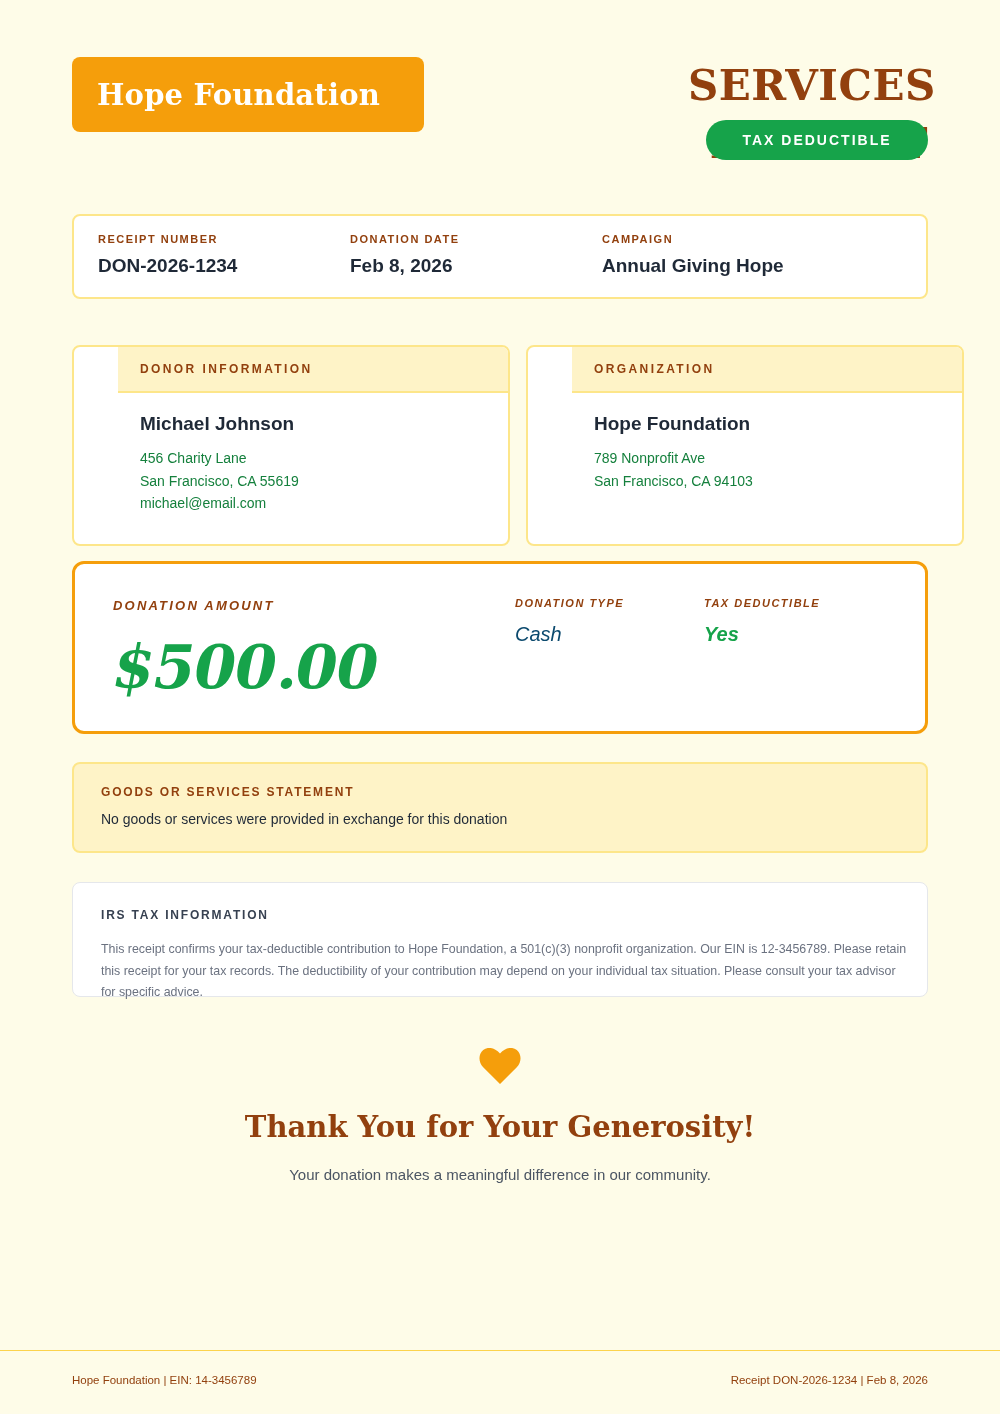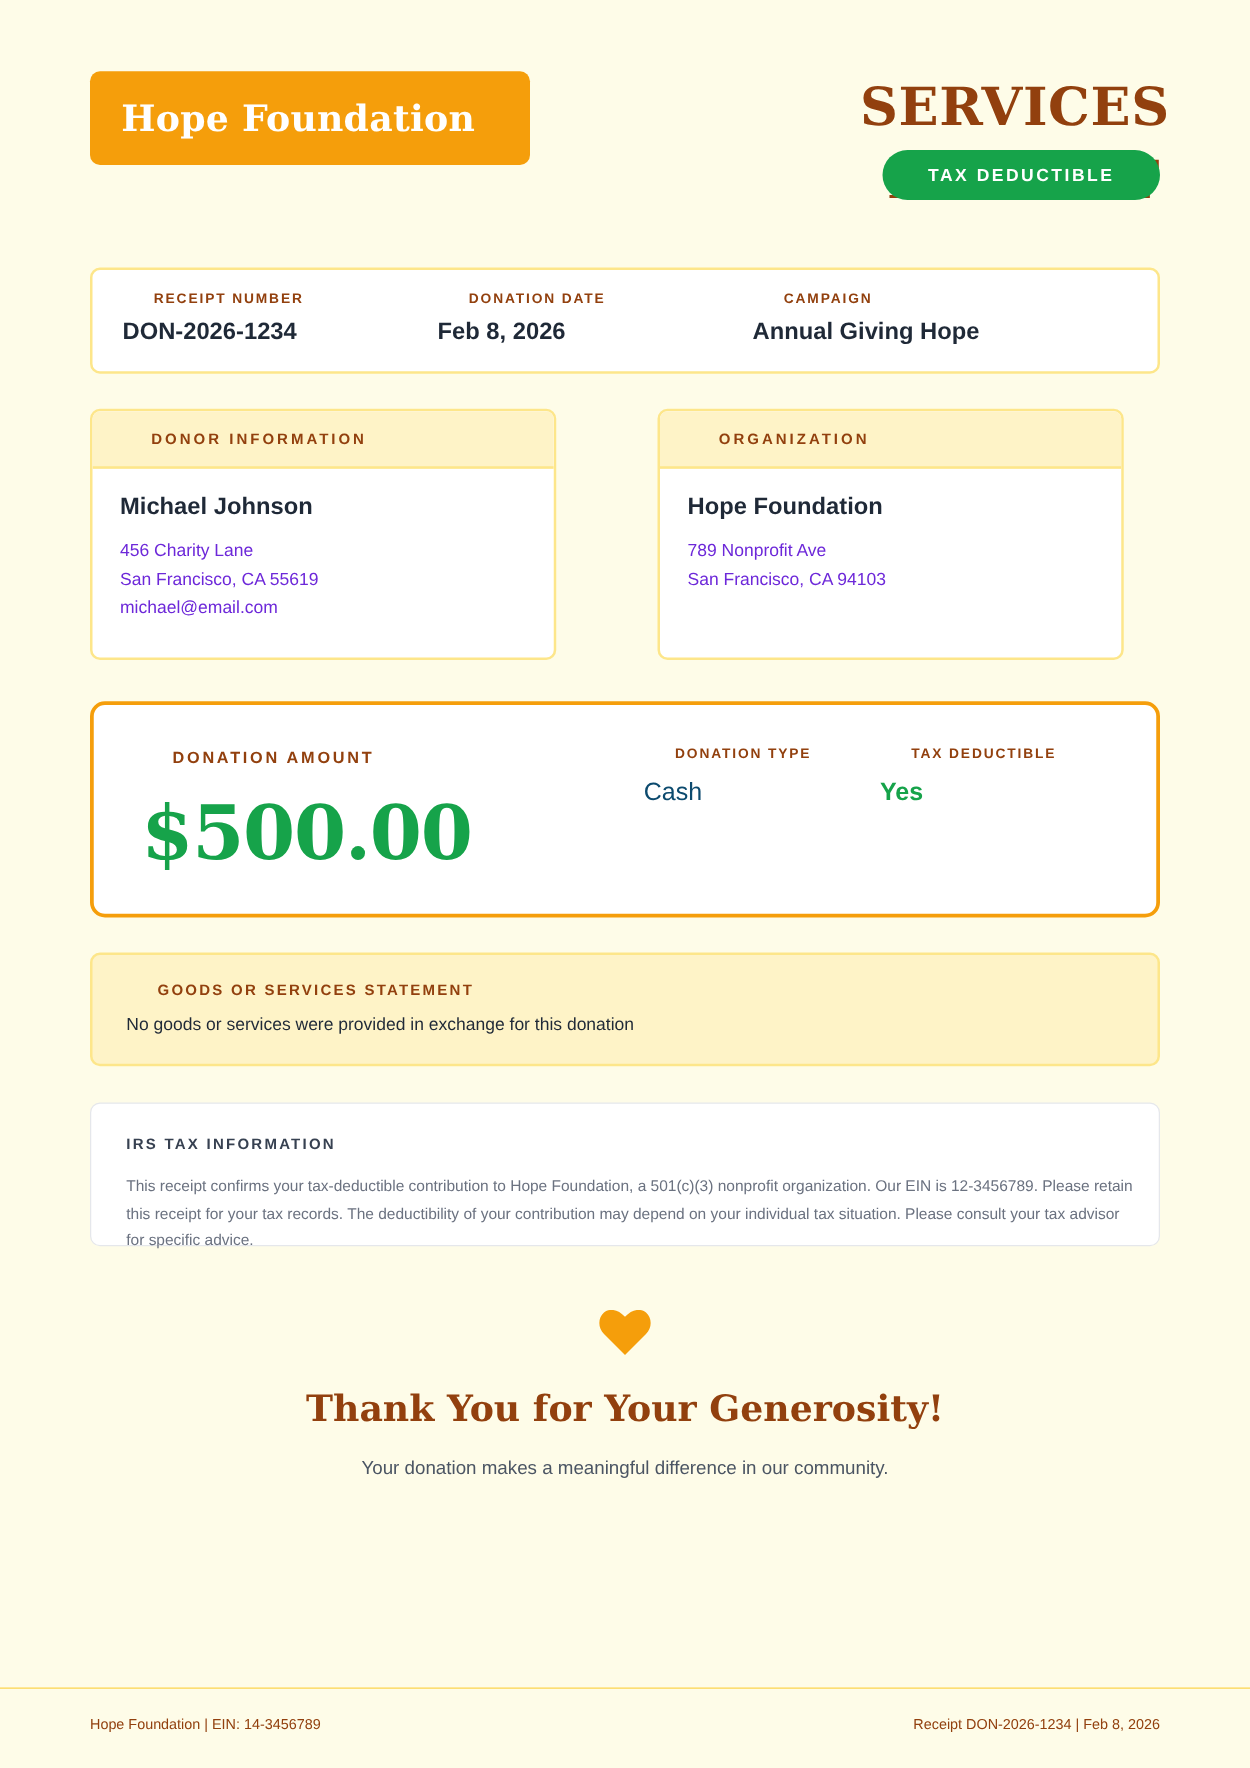--- a/index.html
+++ b/index.html
@@ -29,53 +29,53 @@
     .title-line.second { position: absolute; right: 0; top: 58px; }
     .badge {
       position: absolute; right: 0; top: 58px; width: 222px; height: 40px;
       background: #16a34a; border-radius: 20px;
       display: flex; align-items: center; justify-content: center;
       color: #fff; font-size: 14px; font-weight: bold; letter-spacing: 2px;
       z-index: 2;
     }
 
     .label {
-      font-size: 11px; font-weight: bold; color: #92400e; letter-spacing: 1.5px; text-transform: uppercase; margin-left: 25px;
+      font-size: 11px; font-weight: bold; color: #92400e; letter-spacing: 1.5px; text-transform: uppercase;
     }
 
     
     .meta-card {
       position: absolute; left: 72px; top: 214px; width: 856px; height: 85px;
       background: #fff; border: 2px solid #fde68a; border-radius: 8px;
       display: flex; padding: 17px 0 0 24px;
     }
     .meta-col { width: 252px; }
     .meta-col .label { margin-bottom: 10px; display: block; }
     .meta-col .value { font-size: 19px; font-weight: bold; color: #1f2937; }
 
     
     .info-card {
-      position: absolute; top: 327px; width: 373px; height: 201px;
-      background: #fff; border: 2px solid #fde68a; border-radius: 8px; overflow: hidden;
+      position: absolute; top: 345px; width: 438px; height: 201px;
+      background: #fff; border: 2px solid #fde68a; border-radius: 8px; overflow: hidden; padding-left: 44px;
     }
     .info-card.left { left: 72px; }
     .info-card.right { left: 526px; }
     .info-head {
       height: 46px; background: #fef3c7; border-bottom: 2px solid #fde68a;
       display: flex; align-items: center; padding-left: 22px;
     }
     .info-head .label { font-size: 12px; letter-spacing: 2.4px; }
     .info-body { padding: 20px 22px; }
     .info-name { font-size: 19px; font-weight: bold; color: #1f2937; margin-bottom: 12px; }
-    .info-line { font-size: 14px; color: #6d28d9; line-height: 22.5px; }
+    .info-line { font-size: 14px; color: #15803d; line-height: 22.5px; }
 
     
     .amount-card {
       position: absolute; left: 72px; top: 561px; width: 856px; height: 173px;
-      background: #fff; border: 3px solid #f59e0b; border-radius: 12px;
+      background: #fff; border: 3px solid #f59e0b; border-radius: 12px; font-style: italic;
     }
     .amount-label { position: absolute; left: 38px; top: 34px; font-size: 13px; letter-spacing: 2.2px; }
     .amount-value {
       position: absolute; left: 38px; top: 68px;
       font-size: 60px; font-weight: bold; color: #16a34a; letter-spacing: -1px;
     }
     .amount-side { position: absolute; top: 33px; }
     .amount-side .label { display: block; font-size: 11px; margin-bottom: 14px; }
     .amount-side .value { font-size: 20px; color: #0c4a6e; }
     .amount-side .value.green { color: #16a34a; font-weight: bold; }

